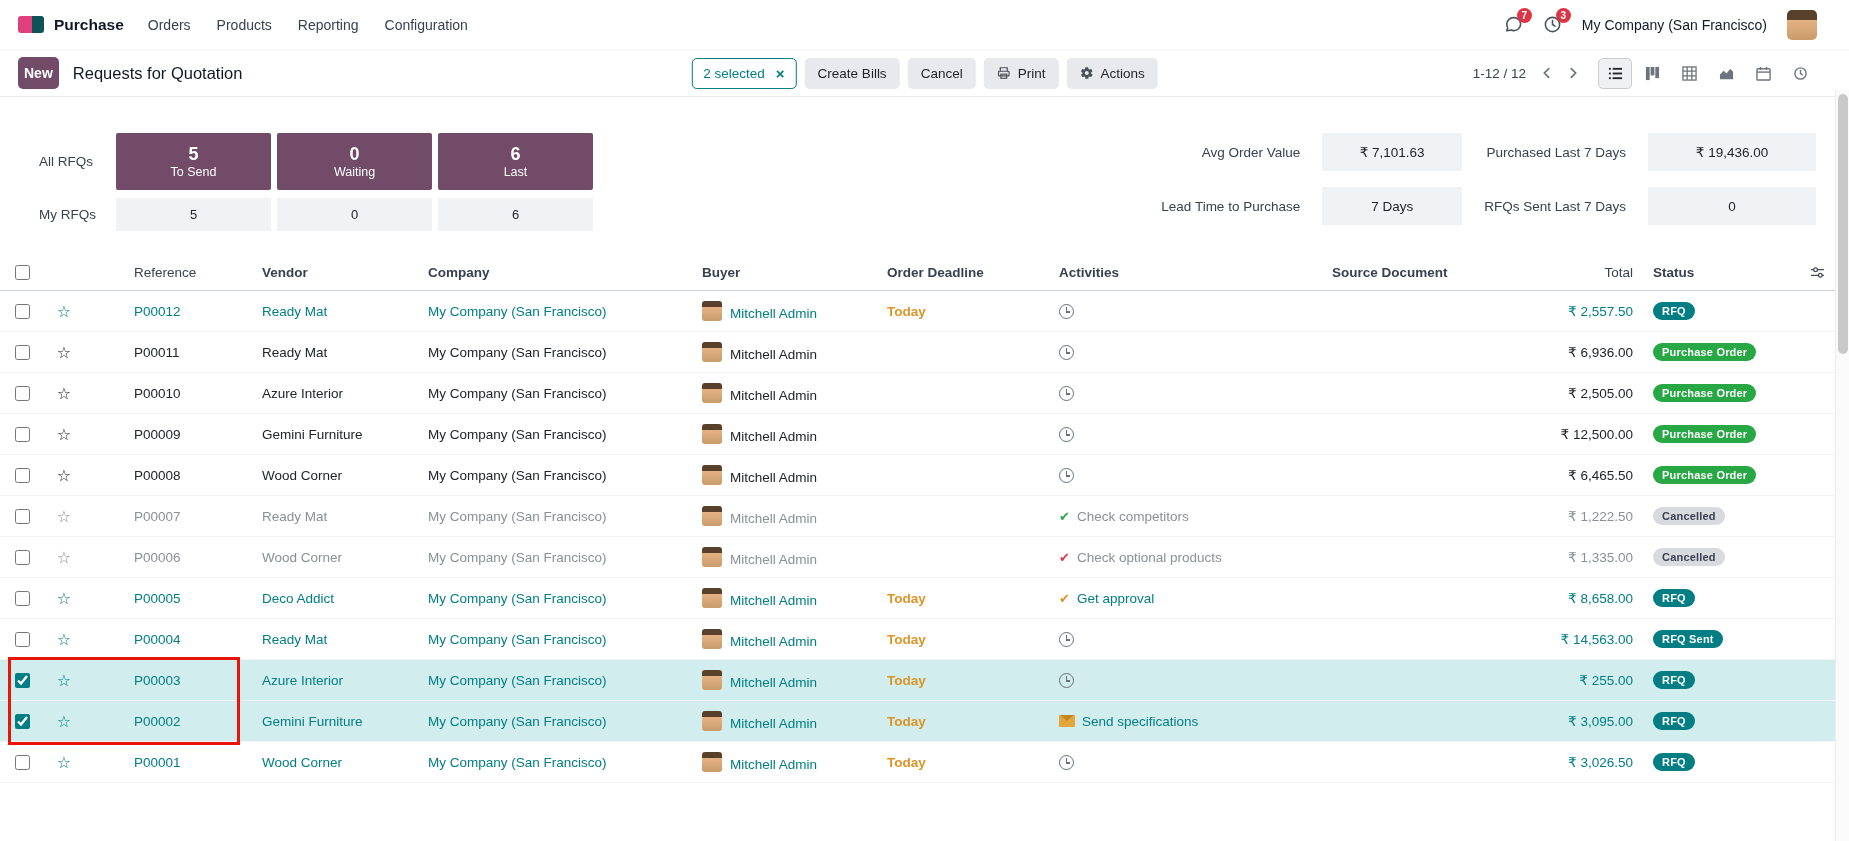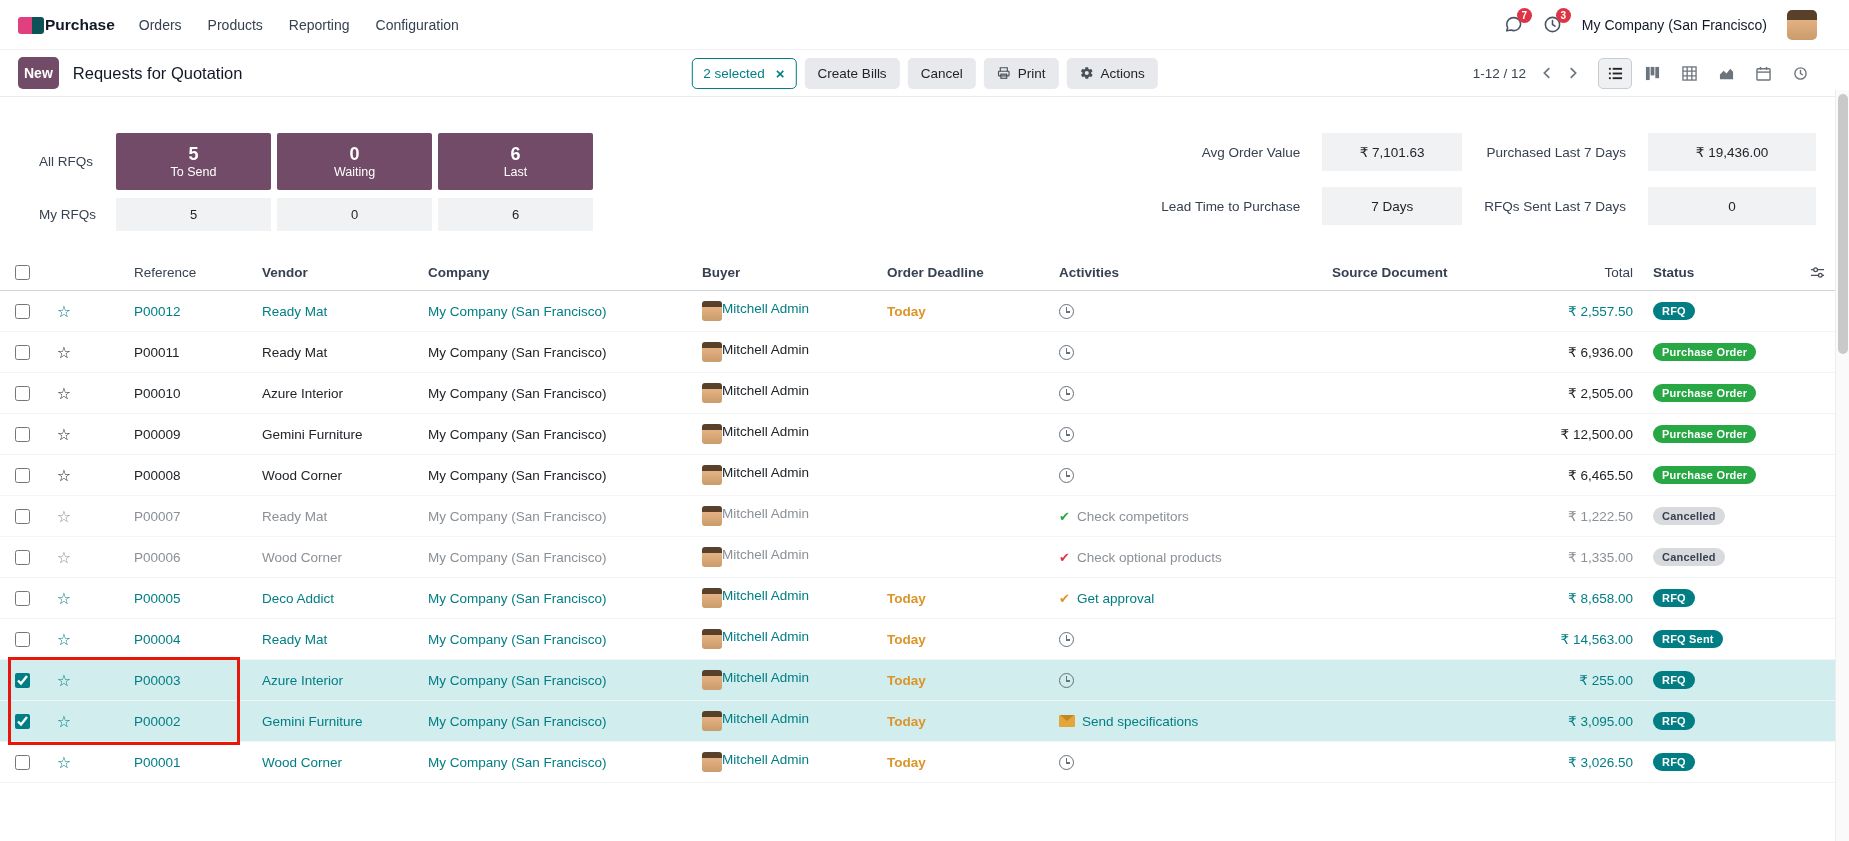--- a/index.html
+++ b/index.html
@@ -4,21 +4,21 @@
 <style>
   *{margin:0;padding:0;box-sizing:border-box}
   html,body{width:1849px;height:841px;overflow:hidden;background:#fff;
     font-family:"Liberation Sans","DejaVu Sans",sans-serif;color:#212529;font-size:14px;}
   .app{position:relative;width:1849px;height:841px}
 
   
   .navbar{height:50px;display:flex;align-items:center;justify-content:space-between;
     padding:0 32px 0 18px;background:#fff;border-bottom:1px solid #f3f3f3}
   .nav-left{display:flex;align-items:center;gap:24px}
-  .brand{display:flex;align-items:flex-end;gap:1px;cursor:pointer}
+  .brand{display:flex;align-items:center;gap:10px;cursor:pointer}
   .logo{width:26px;height:17px;border-radius:3px;display:inline-block;
     background:linear-gradient(90deg,#e0407e 0 52%,#0d5257 52% 100%)}
   .app-name{font-weight:700;font-size:15.5px;color:#111827}
   .menus{display:flex;gap:26px;font-size:14px;color:#374151}
   .menus span{cursor:pointer}
   .nav-right{display:flex;align-items:center;gap:20px}
   .nav-icon-wrap{position:relative;display:inline-flex;cursor:pointer}
   .badge-count{position:absolute;top:-7px;right:-9px;min-width:15px;height:15px;border-radius:8px;
     background:#dc3545;color:#fff;font-size:10px;font-weight:700;display:flex;align-items:center;
     justify-content:center;padding:0 3px}
@@ -67,21 +67,21 @@
   
   :root{--cols:44px 40px 168px 166px 274px 185px 172px 273px 158px 163px 157px 35px}
   .table-wrap{position:relative;width:1835px;background:#fff}
   .thead-row,.trow,.tfoot-row{display:grid;grid-template-columns:var(--cols);align-items:center}
   .thead-row{height:36px;border-bottom:1px solid #cfd4d9;background:#fff}
   .th{font-weight:700;font-size:13px;color:#374151;cursor:pointer}
   .cell{padding:0 10px;white-space:nowrap;overflow:hidden;text-overflow:ellipsis;font-size:13.5px}
   .c-check{display:flex;justify-content:center;padding:0}
   .c-star{display:flex;justify-content:center;padding:0;font-size:16px;color:#9aa0a6;cursor:pointer}
   .c-ref{padding-left:50px;font-weight:400}
-  .c-buyer{display:flex;align-items:flex-start;}
+  .c-buyer{display:flex;align-items:flex-end;gap:8px}
   .c-activity{display:flex;align-items:center;gap:7px}
   .c-total{text-align:right;font-weight:500}
   .c-gearcol{display:flex;justify-content:center;padding:0;cursor:pointer}
   input[type=checkbox]{width:15px;height:15px;accent-color:#017e84;cursor:pointer}
   .trow{height:41px;border-bottom:1px solid #f3f4f6;cursor:pointer}
   .trow.teal .cell{color:#017e84}
   .trow.normal .cell{color:#212529}
   .trow.muted .cell{color:#8a9096}
   .trow.selected{background:#d2eded}
   .trow .cell.c-deadline{color:#dc9426;font-weight:700}

